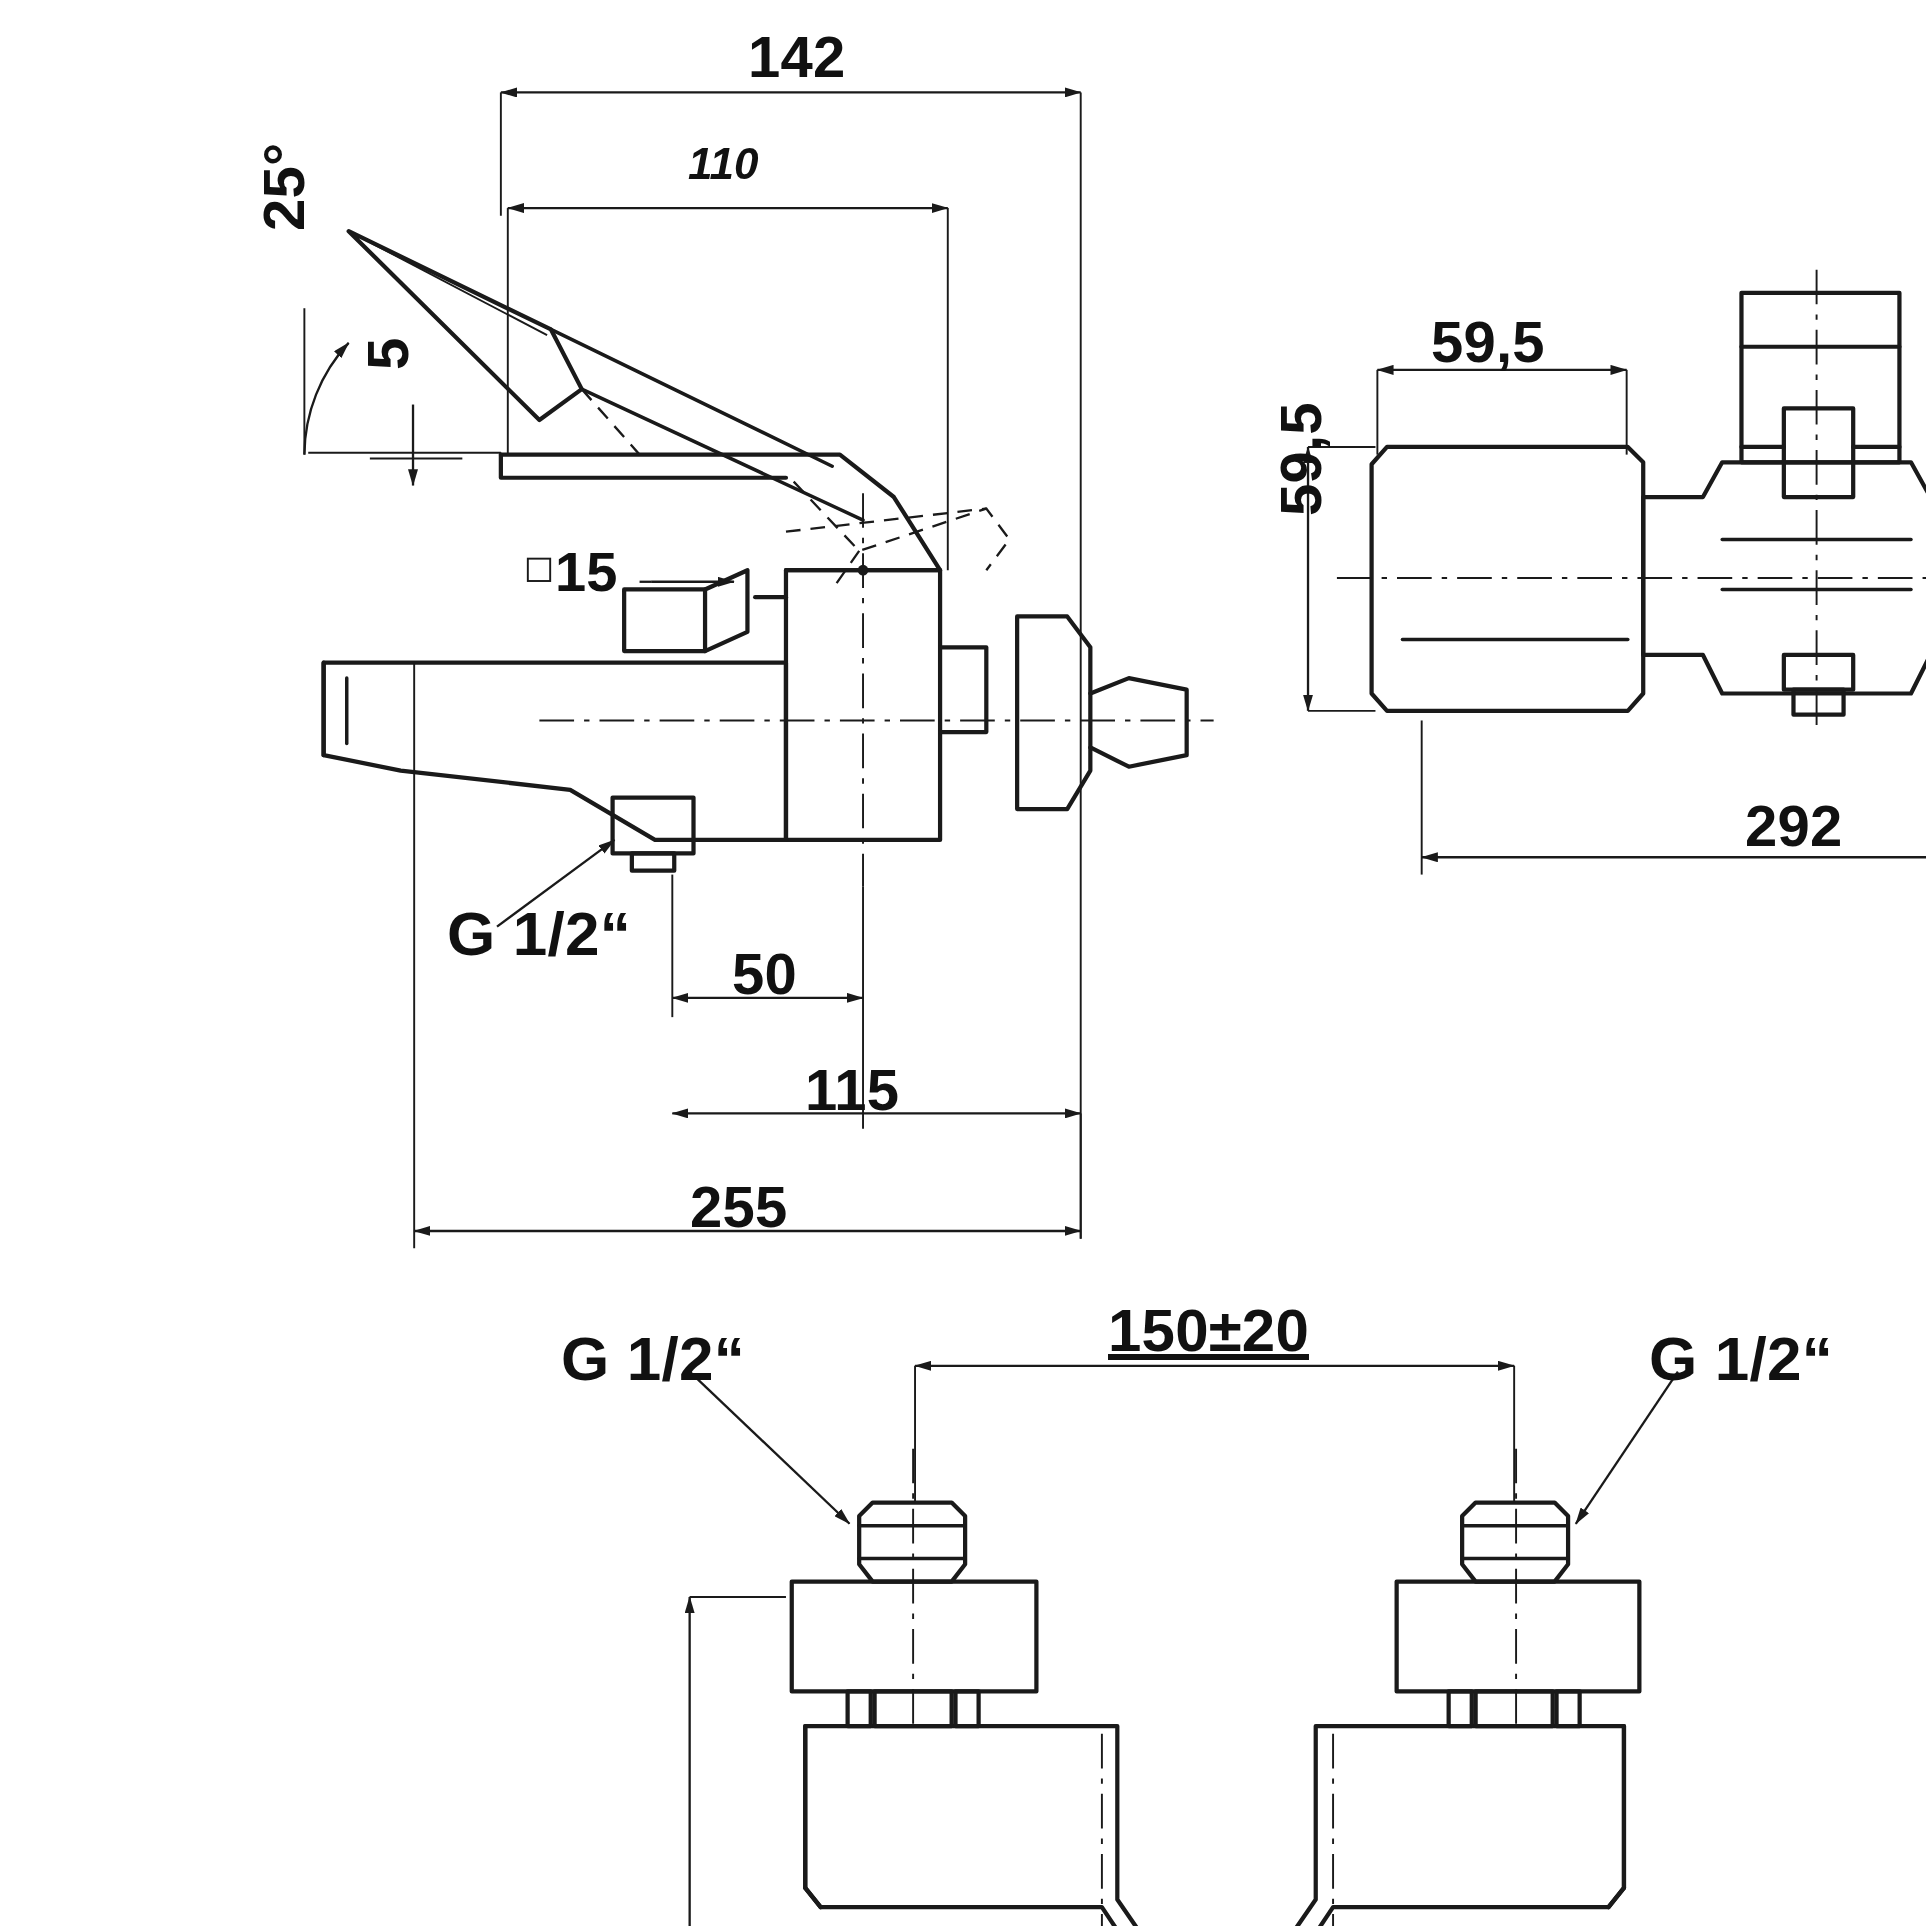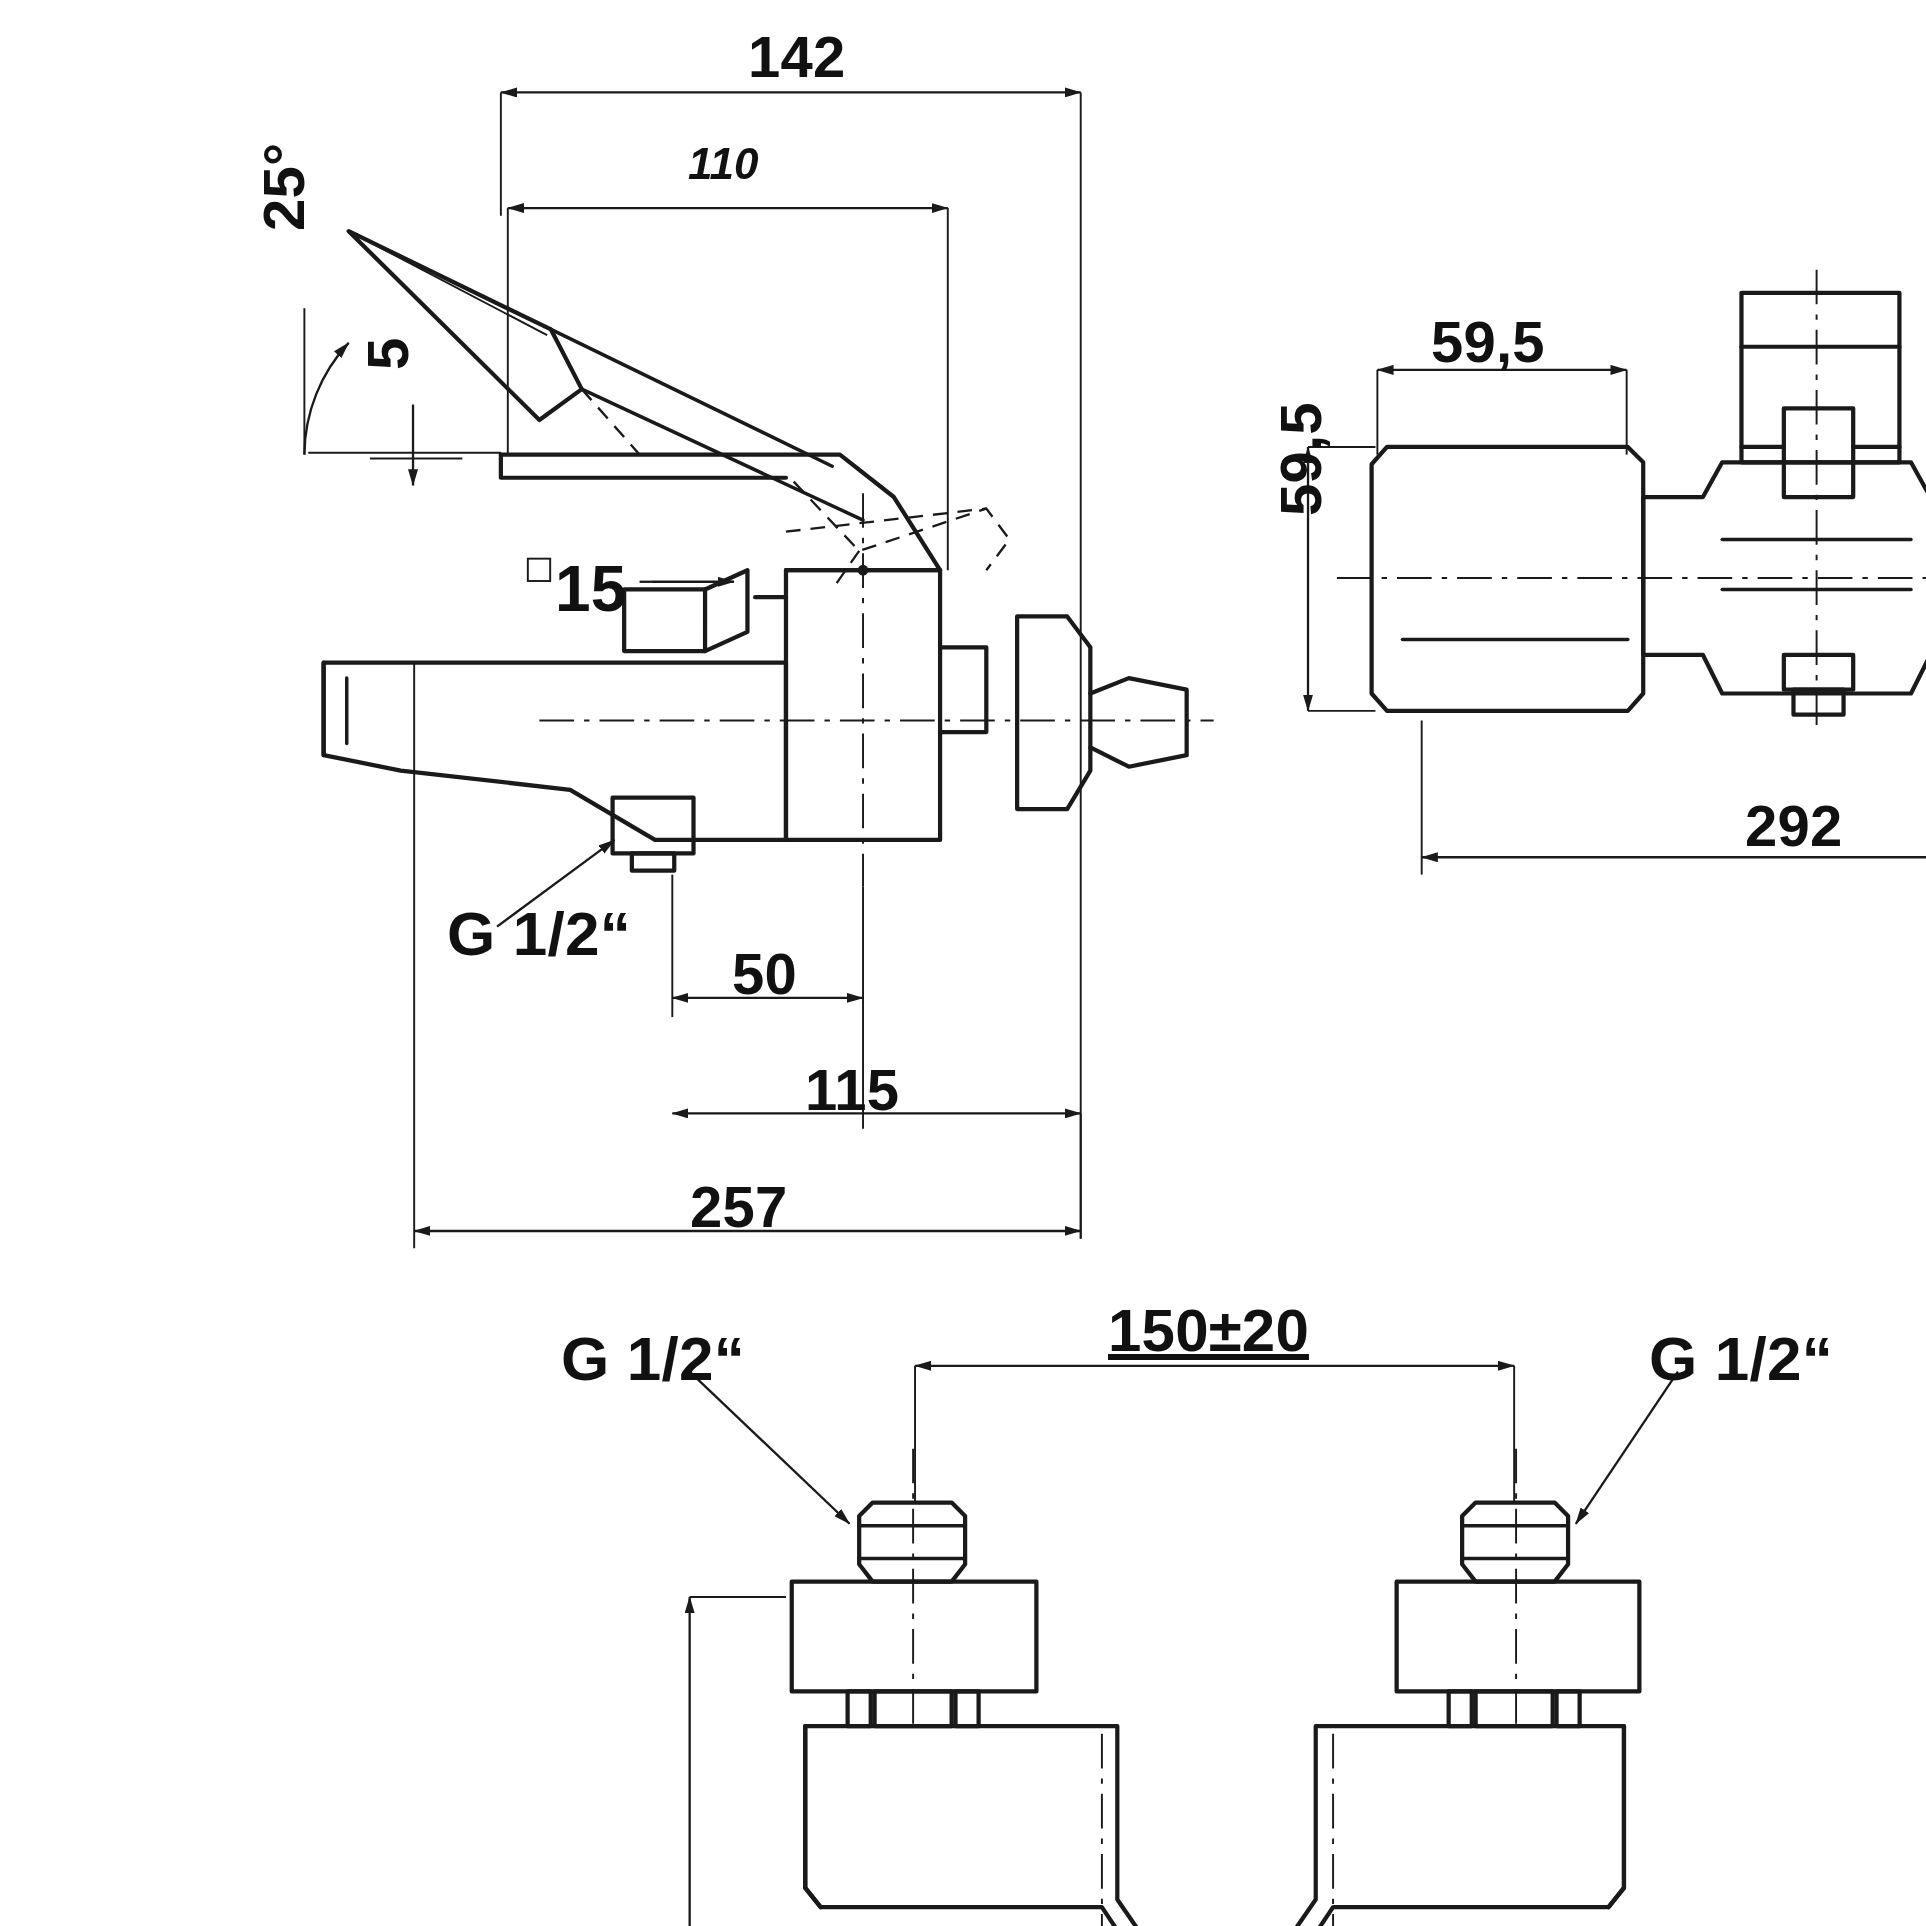--- a/index.html
+++ b/index.html
@@ -249,29 +249,29 @@
   <div class="dimtext" style="left:748px; top:23px; font-size:58px;">142</div>
 
   <div class="dimtext" style="left:688px; top:139px; font-size:44px;font-style:italic;">110</div>
 
   <div class="dimtext" style="left:250px; top:231px; font-size:58px; transform:rotate(-90deg); transform-origin:left top;">25°</div>
 
   <div class="dimtext" style="left:354px; top:370px; font-size:58px; transform:rotate(-90deg); transform-origin:left top;">5</div>
 
   <div class="dimtext" style="left:522px; top:539px; font-size:50px; opacity:0;">□</div>
 
-  <div class="dimtext" style="left:555px; top:539px; font-size:64px;margin-top:13px;">15</div>
+  <div class="dimtext" style="left:555px; top:539px; font-size:56px;">15</div>
 
   <div class="dimtext" style="left:447px; top:898px; font-size:62px;">G 1/2“</div>
 
   <div class="dimtext" style="left:732px; top:940px; font-size:58px;">50</div>
 
   <div class="dimtext" style="left:805px; top:1056px; font-size:58px;">115</div>
 
-  <div class="dimtext" style="left:690px; top:1173px; font-size:58px;">257</div>
+  <div class="dimtext" style="left:690px; top:1173px; font-size:58px;">255</div>
 
   <div class="dimtext" style="left:1431px; top:308px; font-size:58px;">59,5</div>
 
   <div class="dimtext" style="left:1267px; top:516px; font-size:58px; transform:rotate(-90deg); transform-origin:left top;">59,5</div>
 
   <div class="dimtext" style="left:1745px; top:792px; font-size:58px;">292</div>
 
   <div class="dimtext" style="left:561px; top:1323px; font-size:62px;">G 1/2“</div>
 
   <div class="dimtext" style="left:1649px; top:1323px; font-size:62px;">G 1/2“</div>

